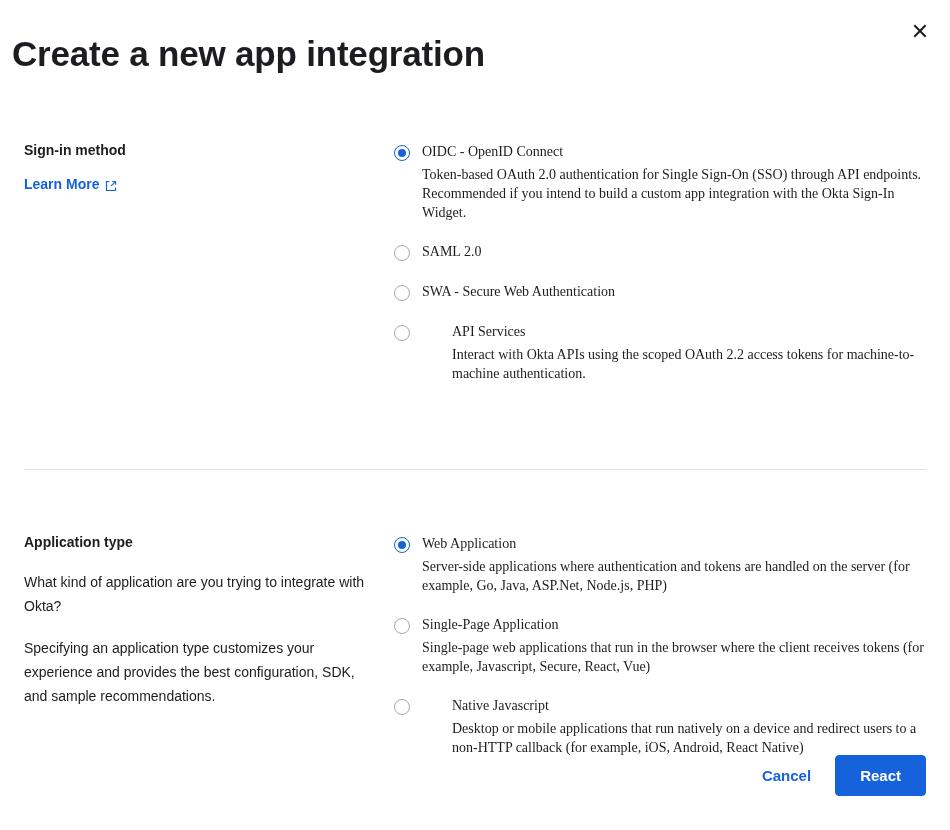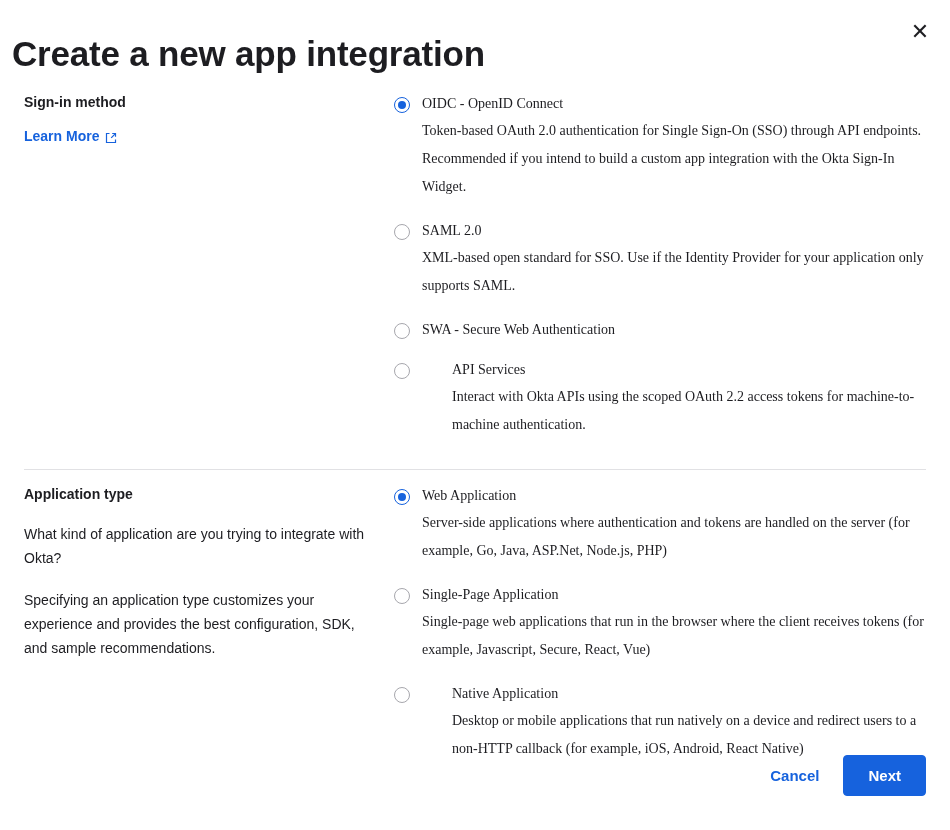--- a/index.html
+++ b/index.html
@@ -62,20 +62,21 @@
     left: 24px;
     top: 469px;
     width: 902px;
     height: 1px;
     background: #e1e1e4;
   }
 
   .row {
     display: flex;
     align-items: flex-start;
+    margin-top: 48px;
   }
   .left-col {
     width: 370px;
     flex: 0 0 370px;
     padding-right: 18px;
     box-sizing: border-box;
   }
   .left-title {
     font-size: 14px;
     font-weight: bold;
@@ -154,21 +155,21 @@
     font-family: Liberation Serif, serif;
   }
   .opt-label {
     font-size: 14px;
     line-height: 20px;
     color: #1d1d21;
     margin: 0;
   }
   .opt-desc {
     font-size: 14px;
-    line-height: 28px;
+    line-height: 19px;
     color: #1d1d21;
     margin: 3px 0 0 0;
   }
 
   .footer {
     position: absolute;
     left: 24px;
     right: 24px;
     bottom: 34px;
     display: flex;
@@ -230,21 +231,20 @@
           <span class="opt-body">
             <span class="opt-label">OIDC - OpenID Connect</span>
             <p class="opt-desc">Token-based OAuth 2.0 authentication for Single Sign-On (SSO) through API endpoints. Recommended if you intend to build a custom app integration with the Okta Sign-In Widget.</p>
           </span>
         </div>
 
         <div class="option">
           <span class="radio"></span>
           <span class="opt-body">
             <span class="opt-label">SAML 2.0</span>
-            <p class="opt-desc">XML-based open standard for SSO. Use if the Identity Provider for your application only supports SAML.</p>
           </span>
         </div>
 
         <div class="option">
           <span class="radio"></span>
           <span class="opt-body">
             <span class="opt-label">SWA - Secure Web Authentication</span>
           </span>
         </div>
 
@@ -284,27 +284,27 @@
           <span class="radio"></span>
           <span class="opt-body">
             <span class="opt-label">Single-Page Application</span>
             <p class="opt-desc">Single-page web applications that run in the browser where the client receives tokens (for example, Javascript, Secure, React, Vue)</p>
           </span>
         </div>
 
         <div class="option">
           <span class="radio"></span>
           <span class="opt-body">
-            <span class="opt-label">Native Application</span>
+            <span class="opt-label">Native Javascript</span>
             <p class="opt-desc">Desktop or mobile applications that run natively on a device and redirect users to a non-HTTP callback (for example, iOS, Android, React Native)</p>
           </span>
         </div>
 
       </div>
     </div>
   </div>
 
   <div class="footer">
     <button class="btn-cancel">Cancel</button>
-    <button class="btn-next">Next</button>
+    <button class="btn-next">React</button>
   </div>
 
 </div>
 
 </body></html>

